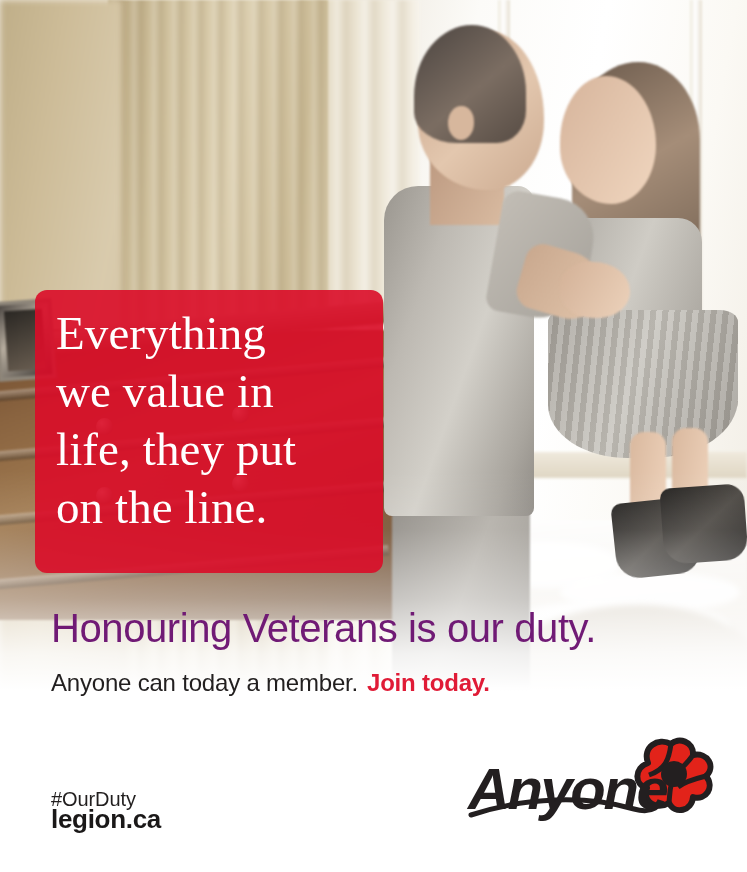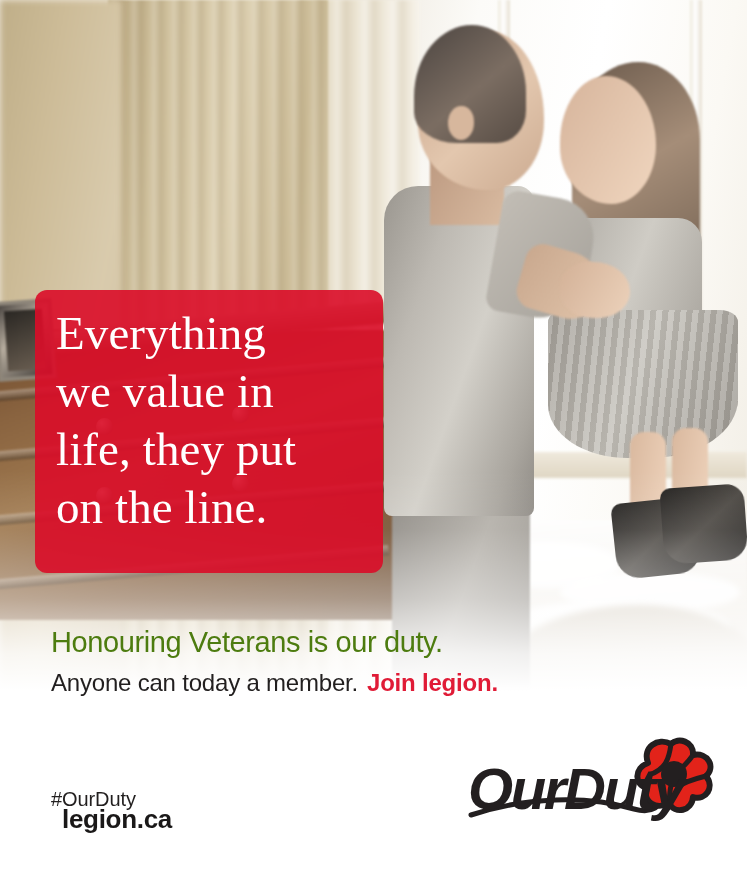--- a/index.html
+++ b/index.html
@@ -242,37 +242,37 @@
   }
   .redbox .headline{
     position:absolute; left:21px; top:14px; right:8px;
     font-family:"Liberation Serif", serif;
     font-size:47px; line-height:58px;
     color:#ffffff; letter-spacing:.1px; white-space:pre-line;
   }
 
   
   .tagline{
-    position:absolute; left:51px; top:620px;
-    font-size:29px; line-height:44px; font-weight:400;
-    color:#4d7c0f; letter-spacing:-.4px;
+    position:absolute; left:51px; top:606px;
+    font-size:40px; line-height:44px; font-weight:400;
+    color:#701a75; letter-spacing:-.4px;
   }
   .subline{
     position:absolute; left:51px; top:668px;
     font-size:24px; line-height:30px; color:#221f1f;
     letter-spacing:-.2px; white-space:nowrap;
   }
   .subline .cta{ color:#e01b36; font-weight:bold; margin-left:9px; }
 
   .hashtag{
     position:absolute; left:51px; top:756px;
     font-size:20px; color:#221f1f; letter-spacing:-.1px;margin-top:32px;
   }
   .url{
-    position:absolute; left:62px; top:804px;
+    position:absolute; left:51px; top:804px;
     font-size:26px; font-weight:bold; color:#1a1818; letter-spacing:-.3px;
   }
 
   
   .logo{ position:absolute; left:466px; top:735px; width:252px; height:96px; }
   .logo svg{ display:block; width:252px; height:96px; }
   .wordmark{
     position:absolute; left:2px; top:20px;
     font-size:58px; font-weight:bold; font-style:italic;
     color:#231f20; letter-spacing:-2.4px;
@@ -340,21 +340,21 @@
   <div class="redbox">
     <div class="headline">Everything
 we value in
 life, they put
 on the line.</div>
   </div>
 
   <div class="tagline">Honouring Veterans is our duty.</div>
 
   <div class="subline">
-    <span>Anyone can today a member.</span><span class="cta">Join legion.</span>
+    <span>Anyone can today a member.</span><span class="cta">Join today.</span>
   </div>
 
   <div class="hashtag">#OurDuty</div>
   <div class="url">legion.ca</div>
 
   <div class="logo">
     <svg viewBox="0 0 252 96" xmlns="http://www.w3.org/2000/svg" aria-hidden="true">
 
       <path d="M5 80 C 60 62, 120 60, 168 74 C 186 79, 196 72, 198 58" fill="none" stroke="#231F20" stroke-width="5" stroke-linecap="round"></path>
 
@@ -363,16 +363,16 @@
                  C242 17, 250 32, 240 41 C249 52, 240 66, 227 62
                  C226 76, 209 80, 203 68 C190 76, 176 66, 181 53
                  C168 50, 168 33, 182 28 Z" fill="#E2231A" stroke="#231F20" stroke-width="6" stroke-linejoin="round"></path>
         <path d="M205 9 C203 24, 200 34, 183 40" fill="none" stroke="#231F20" stroke-width="5"></path>
         <path d="M227 20 C220 30, 214 36, 206 38" fill="none" stroke="#231F20" stroke-width="5"></path>
         <path d="M240 41 C228 44, 218 47, 212 52" fill="none" stroke="#231F20" stroke-width="5"></path>
         <path d="M203 68 C204 56, 204 50, 208 44" fill="none" stroke="#231F20" stroke-width="5"></path>
         <circle cx="208" cy="39" r="13" fill="#231F20"></circle>
       </g>
     </svg>
-    <div class="wordmark">OurDuty</div>
+    <div class="wordmark">Anyone</div>
   </div>
 
 </div>
 
 </body></html>

